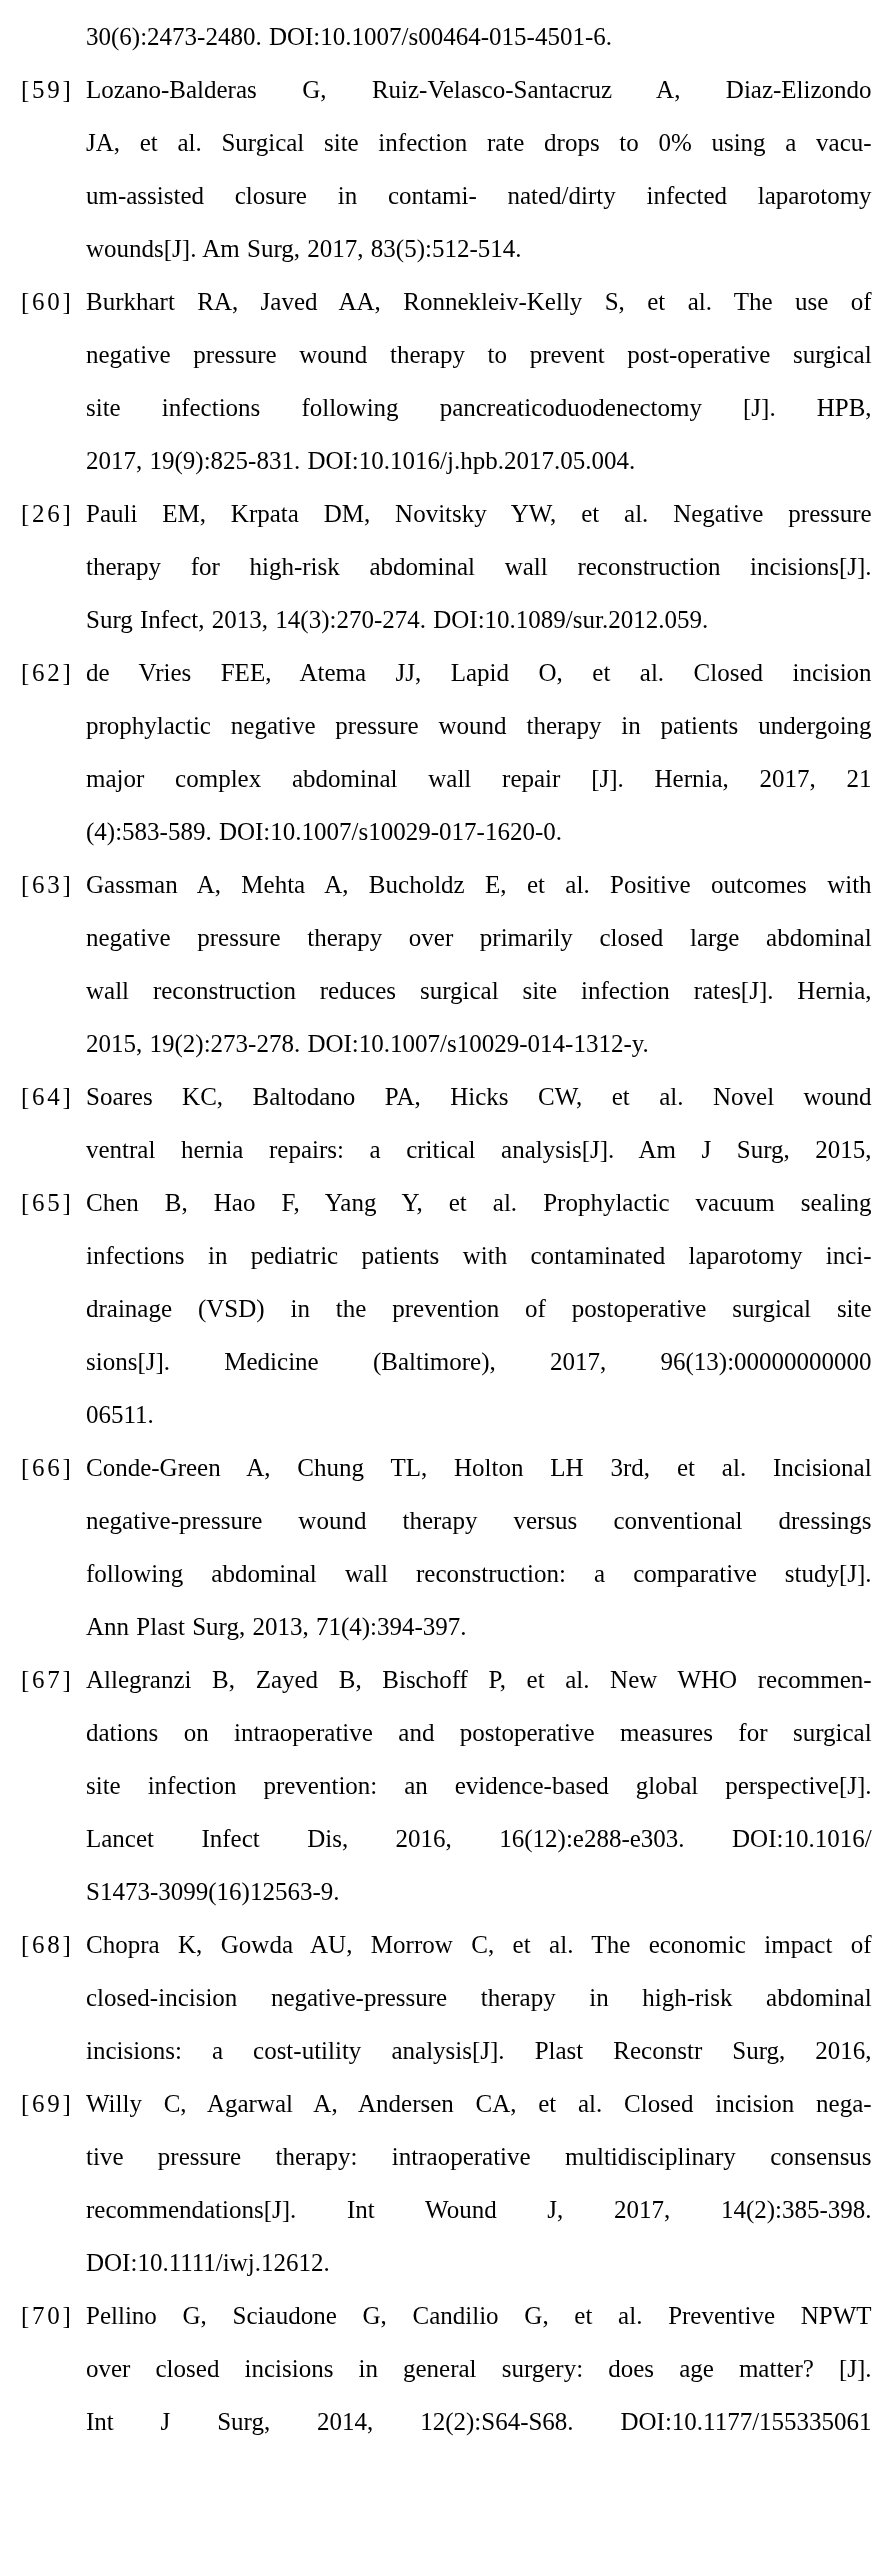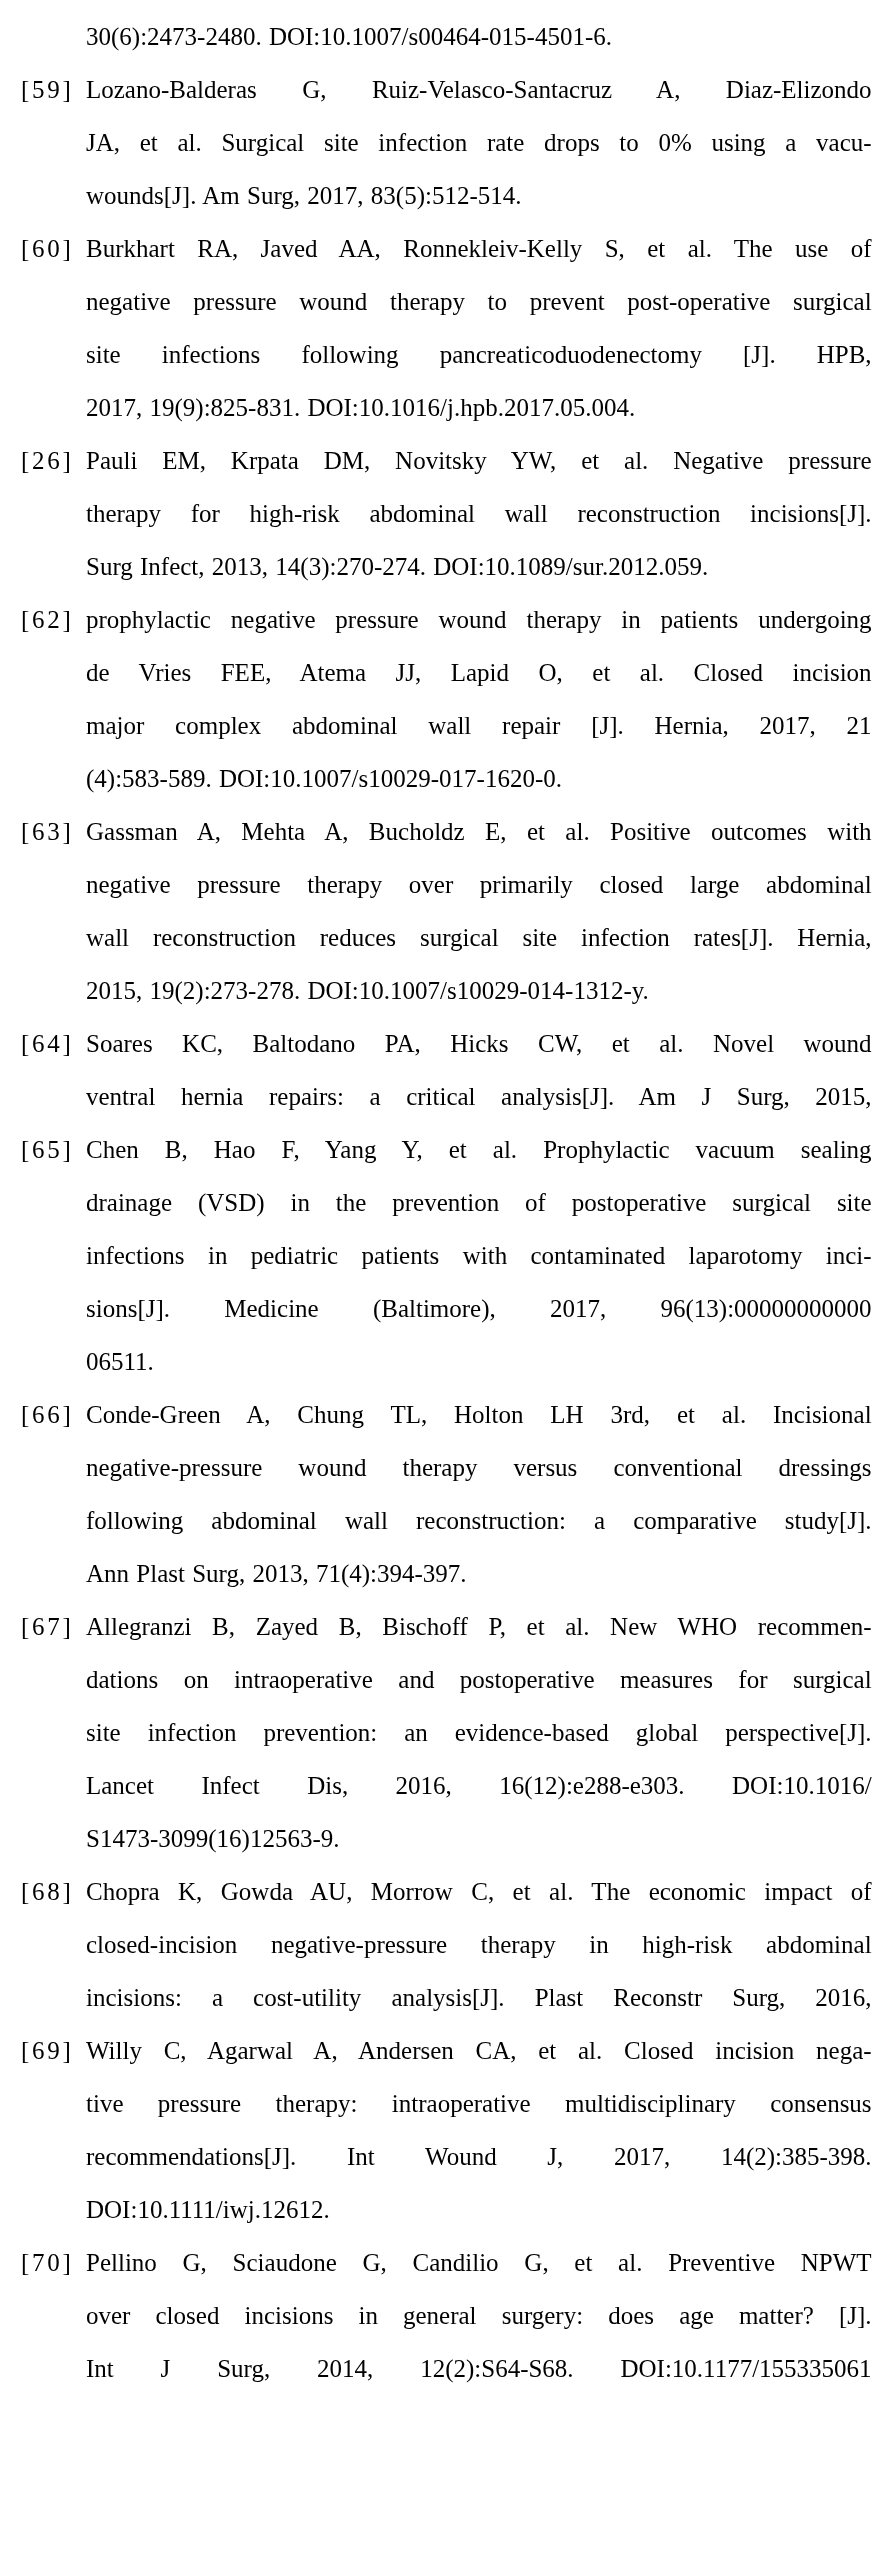--- a/index.html
+++ b/index.html
@@ -61,20 +61,21 @@
         <div class="ref-num"></div>
         <div class="ref-body">
           <div class="ref-line no-stretch">30(6):2473-2480.  DOI:10.1007/s00464-015-4501-6.</div>
         </div>
       </div>
       <div class="ref">
         <div class="ref-num">[59]</div>
         <div class="ref-body">
           <div class="ref-line">Lozano-Balderas G, Ruiz-Velasco-Santacruz A, Diaz-Elizondo</div>
           <div class="ref-line">JA, et al. Surgical site infection rate drops to 0% using a vacu-</div>
+          <div class="ref-line">um-assisted closure in contami- nated/dirty infected laparotomy</div>
           <div class="ref-line no-stretch">wounds[J]. Am Surg, 2017, 83(5):512-514.</div>
         </div>
       </div>
       <div class="ref">
         <div class="ref-num">[60]</div>
         <div class="ref-body">
           <div class="ref-line">Burkhart RA, Javed AA, Ronnekleiv-Kelly S, et al. The use of</div>
           <div class="ref-line">negative pressure wound therapy to prevent post-operative surgical</div>
           <div class="ref-line">site infections following pancreaticoduodenectomy [J]. HPB,</div>
           <div class="ref-line no-stretch">2017, 19(9):825-831.  DOI:10.1016/j.hpb.2017.05.004.</div>
@@ -84,22 +85,22 @@
         <div class="ref-num">[26]</div>
         <div class="ref-body">
           <div class="ref-line">Pauli EM, Krpata DM, Novitsky YW, et al. Negative pressure</div>
           <div class="ref-line">therapy for high-risk abdominal wall reconstruction incisions[J].</div>
           <div class="ref-line no-stretch">Surg Infect, 2013, 14(3):270-274.  DOI:10.1089/sur.2012.059.</div>
         </div>
       </div>
       <div class="ref">
         <div class="ref-num">[62]</div>
         <div class="ref-body">
+          <div class="ref-line">de Vries FEE, Atema JJ, Lapid O, et al. Closed incision</div>
           <div class="ref-line">prophylactic negative pressure wound therapy in patients undergoing</div>
-          <div class="ref-line">de Vries FEE, Atema JJ, Lapid O, et al. Closed incision</div>
           <div class="ref-line">major complex abdominal wall repair [J]. Hernia, 2017, 21</div>
           <div class="ref-line no-stretch">(4):583-589.  DOI:10.1007/s10029-017-1620-0.</div>
         </div>
       </div>
       <div class="ref">
         <div class="ref-num">[63]</div>
         <div class="ref-body">
           <div class="ref-line">Gassman A, Mehta A, Bucholdz E, et al. Positive outcomes with</div>
           <div class="ref-line">negative pressure therapy over primarily closed large abdominal</div>
           <div class="ref-line">wall reconstruction reduces surgical site infection rates[J]. Hernia,</div>
@@ -110,22 +111,22 @@
         <div class="ref-num">[64]</div>
         <div class="ref-body">
           <div class="ref-line">Soares KC, Baltodano PA, Hicks CW, et al. Novel wound</div>
           <div class="ref-line">ventral hernia repairs: a critical analysis[J]. Am J Surg, 2015,</div>
         </div>
       </div>
       <div class="ref">
         <div class="ref-num">[65]</div>
         <div class="ref-body">
           <div class="ref-line">Chen B, Hao F, Yang Y, et al. Prophylactic vacuum sealing</div>
+          <div class="ref-line">infections in pediatric patients with contaminated laparotomy inci-</div>
           <div class="ref-line">drainage (VSD) in the prevention of postoperative surgical site</div>
-          <div class="ref-line">infections in pediatric patients with contaminated laparotomy inci-</div>
           <div class="ref-line">sions[J]. Medicine (Baltimore), 2017, 96(13):00000000000</div>
           <div class="ref-line no-stretch">06511.</div>
         </div>
       </div>
       <div class="ref">
         <div class="ref-num">[66]</div>
         <div class="ref-body">
           <div class="ref-line">Conde-Green A, Chung TL, Holton LH 3rd, et al. Incisional</div>
           <div class="ref-line">negative-pressure wound therapy versus conventional dressings</div>
           <div class="ref-line">following abdominal wall reconstruction: a comparative study[J].</div>

